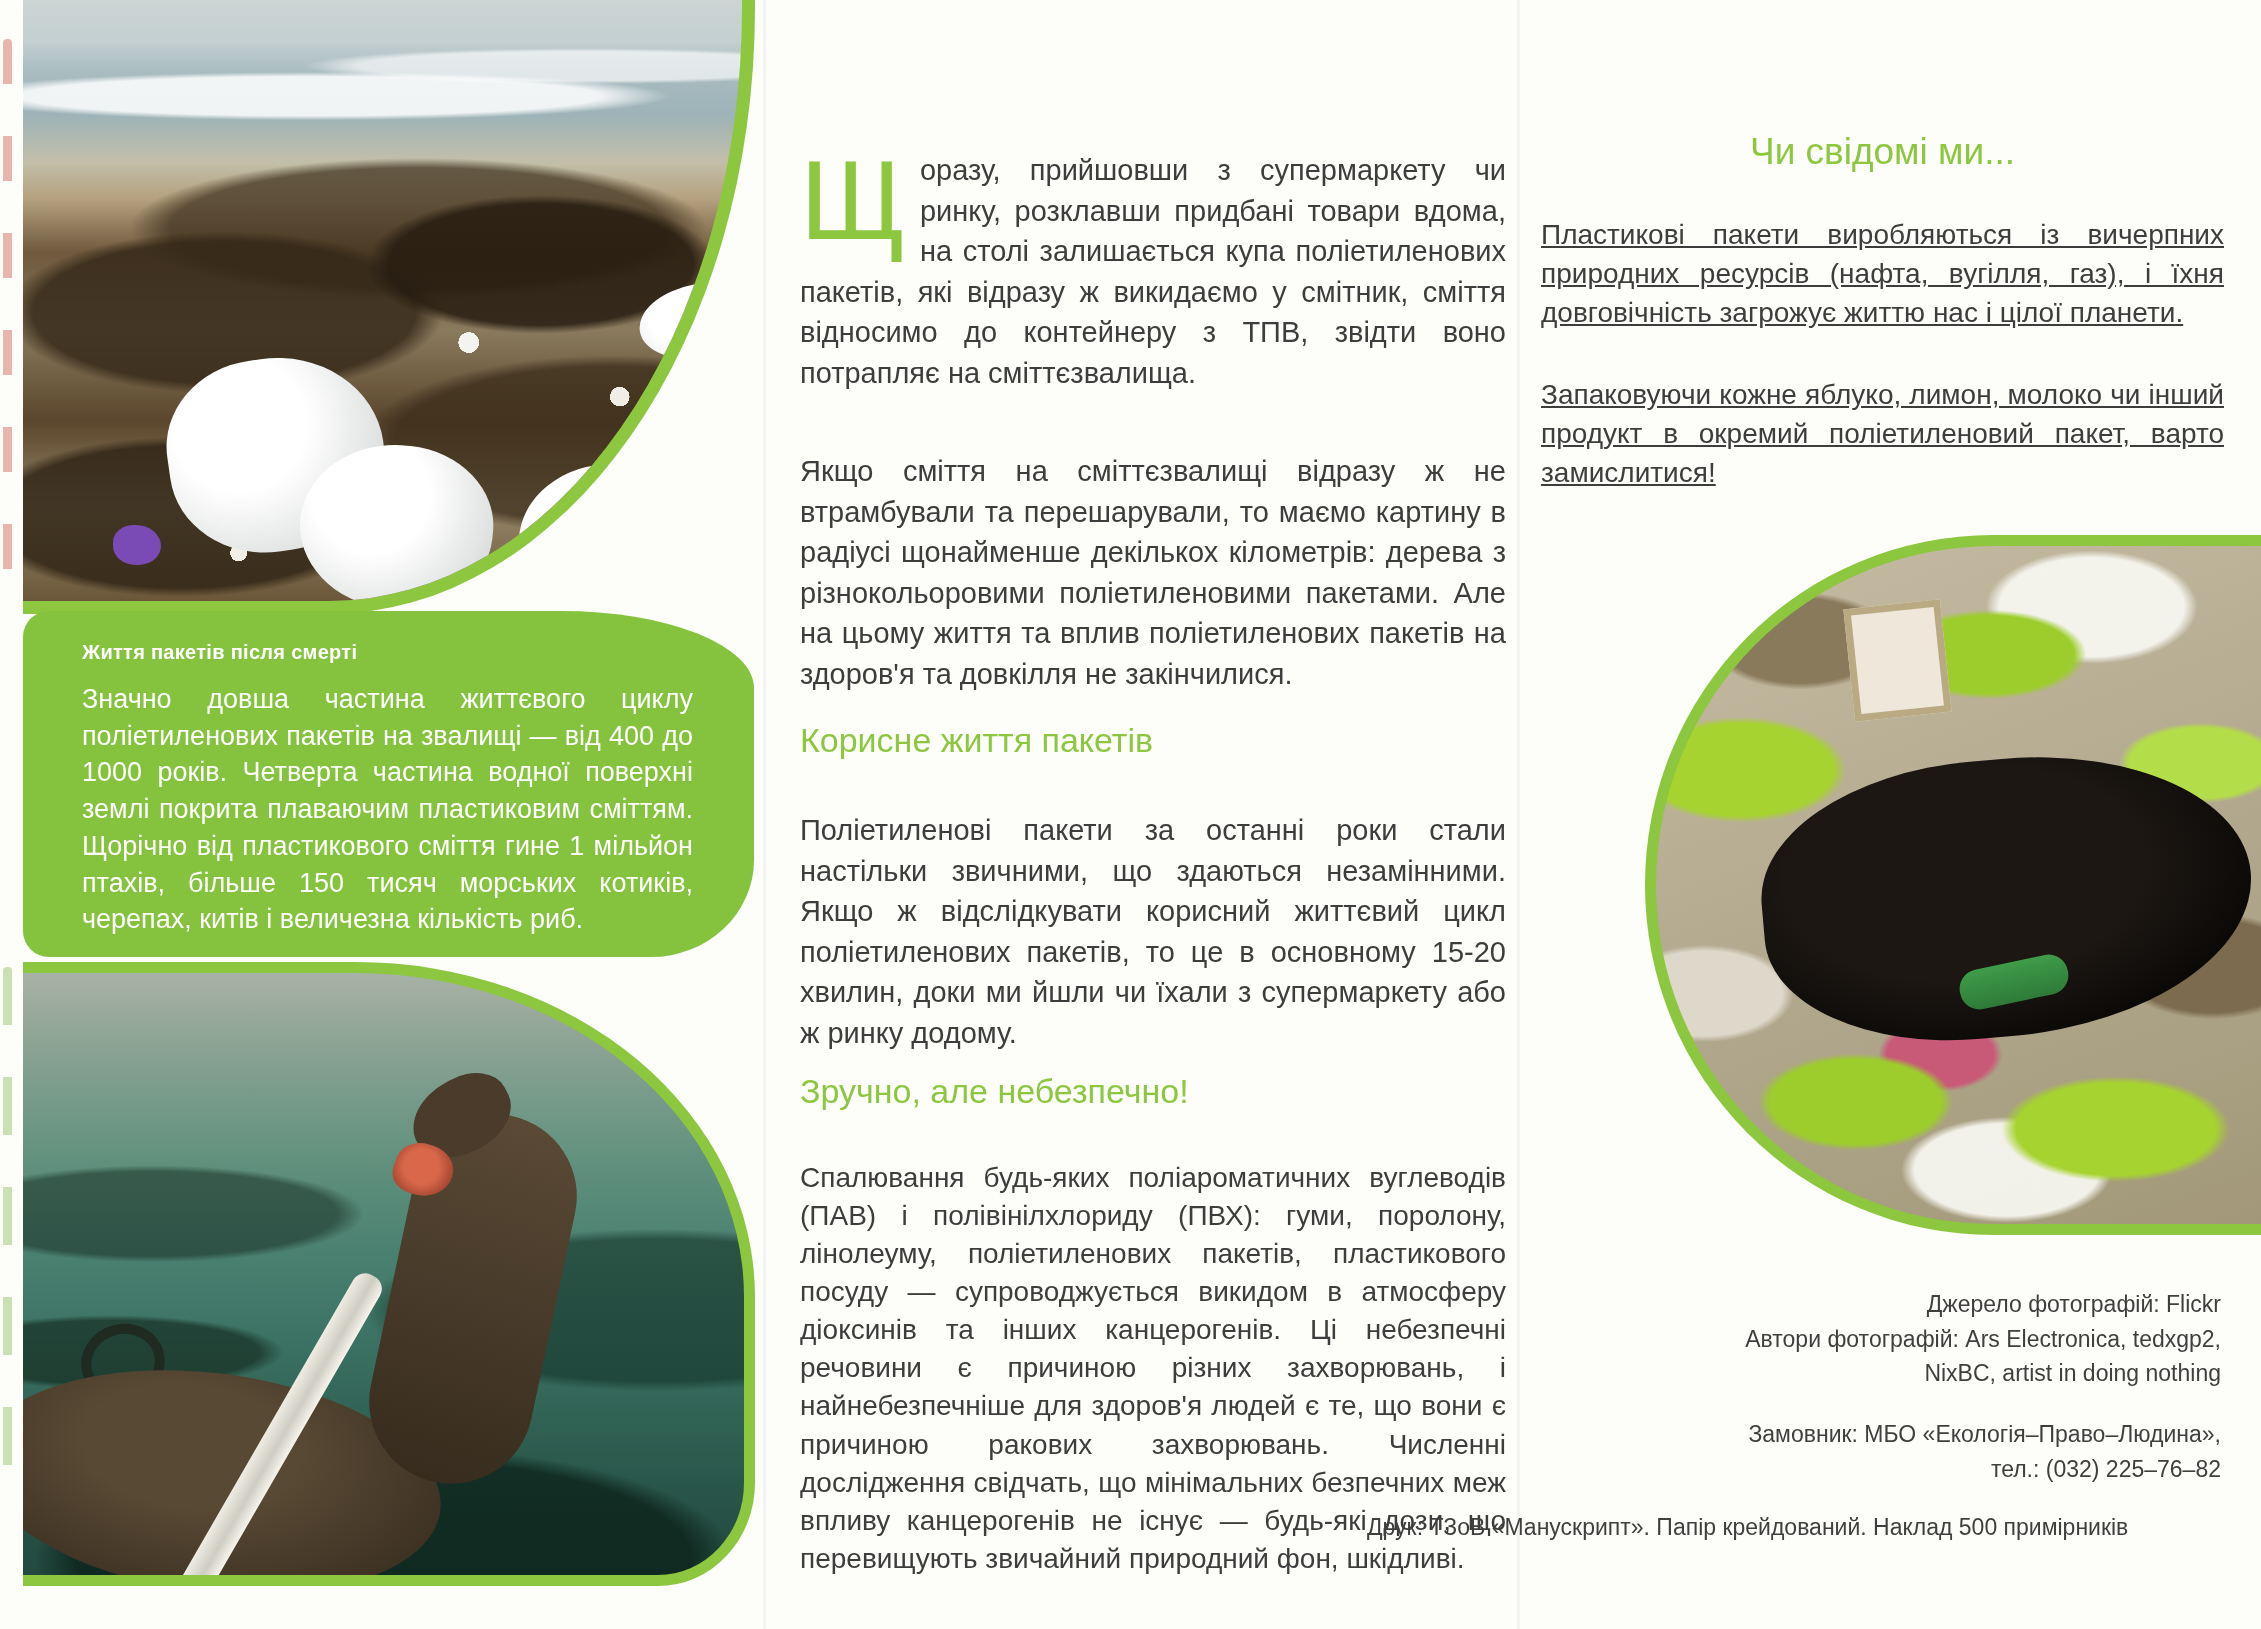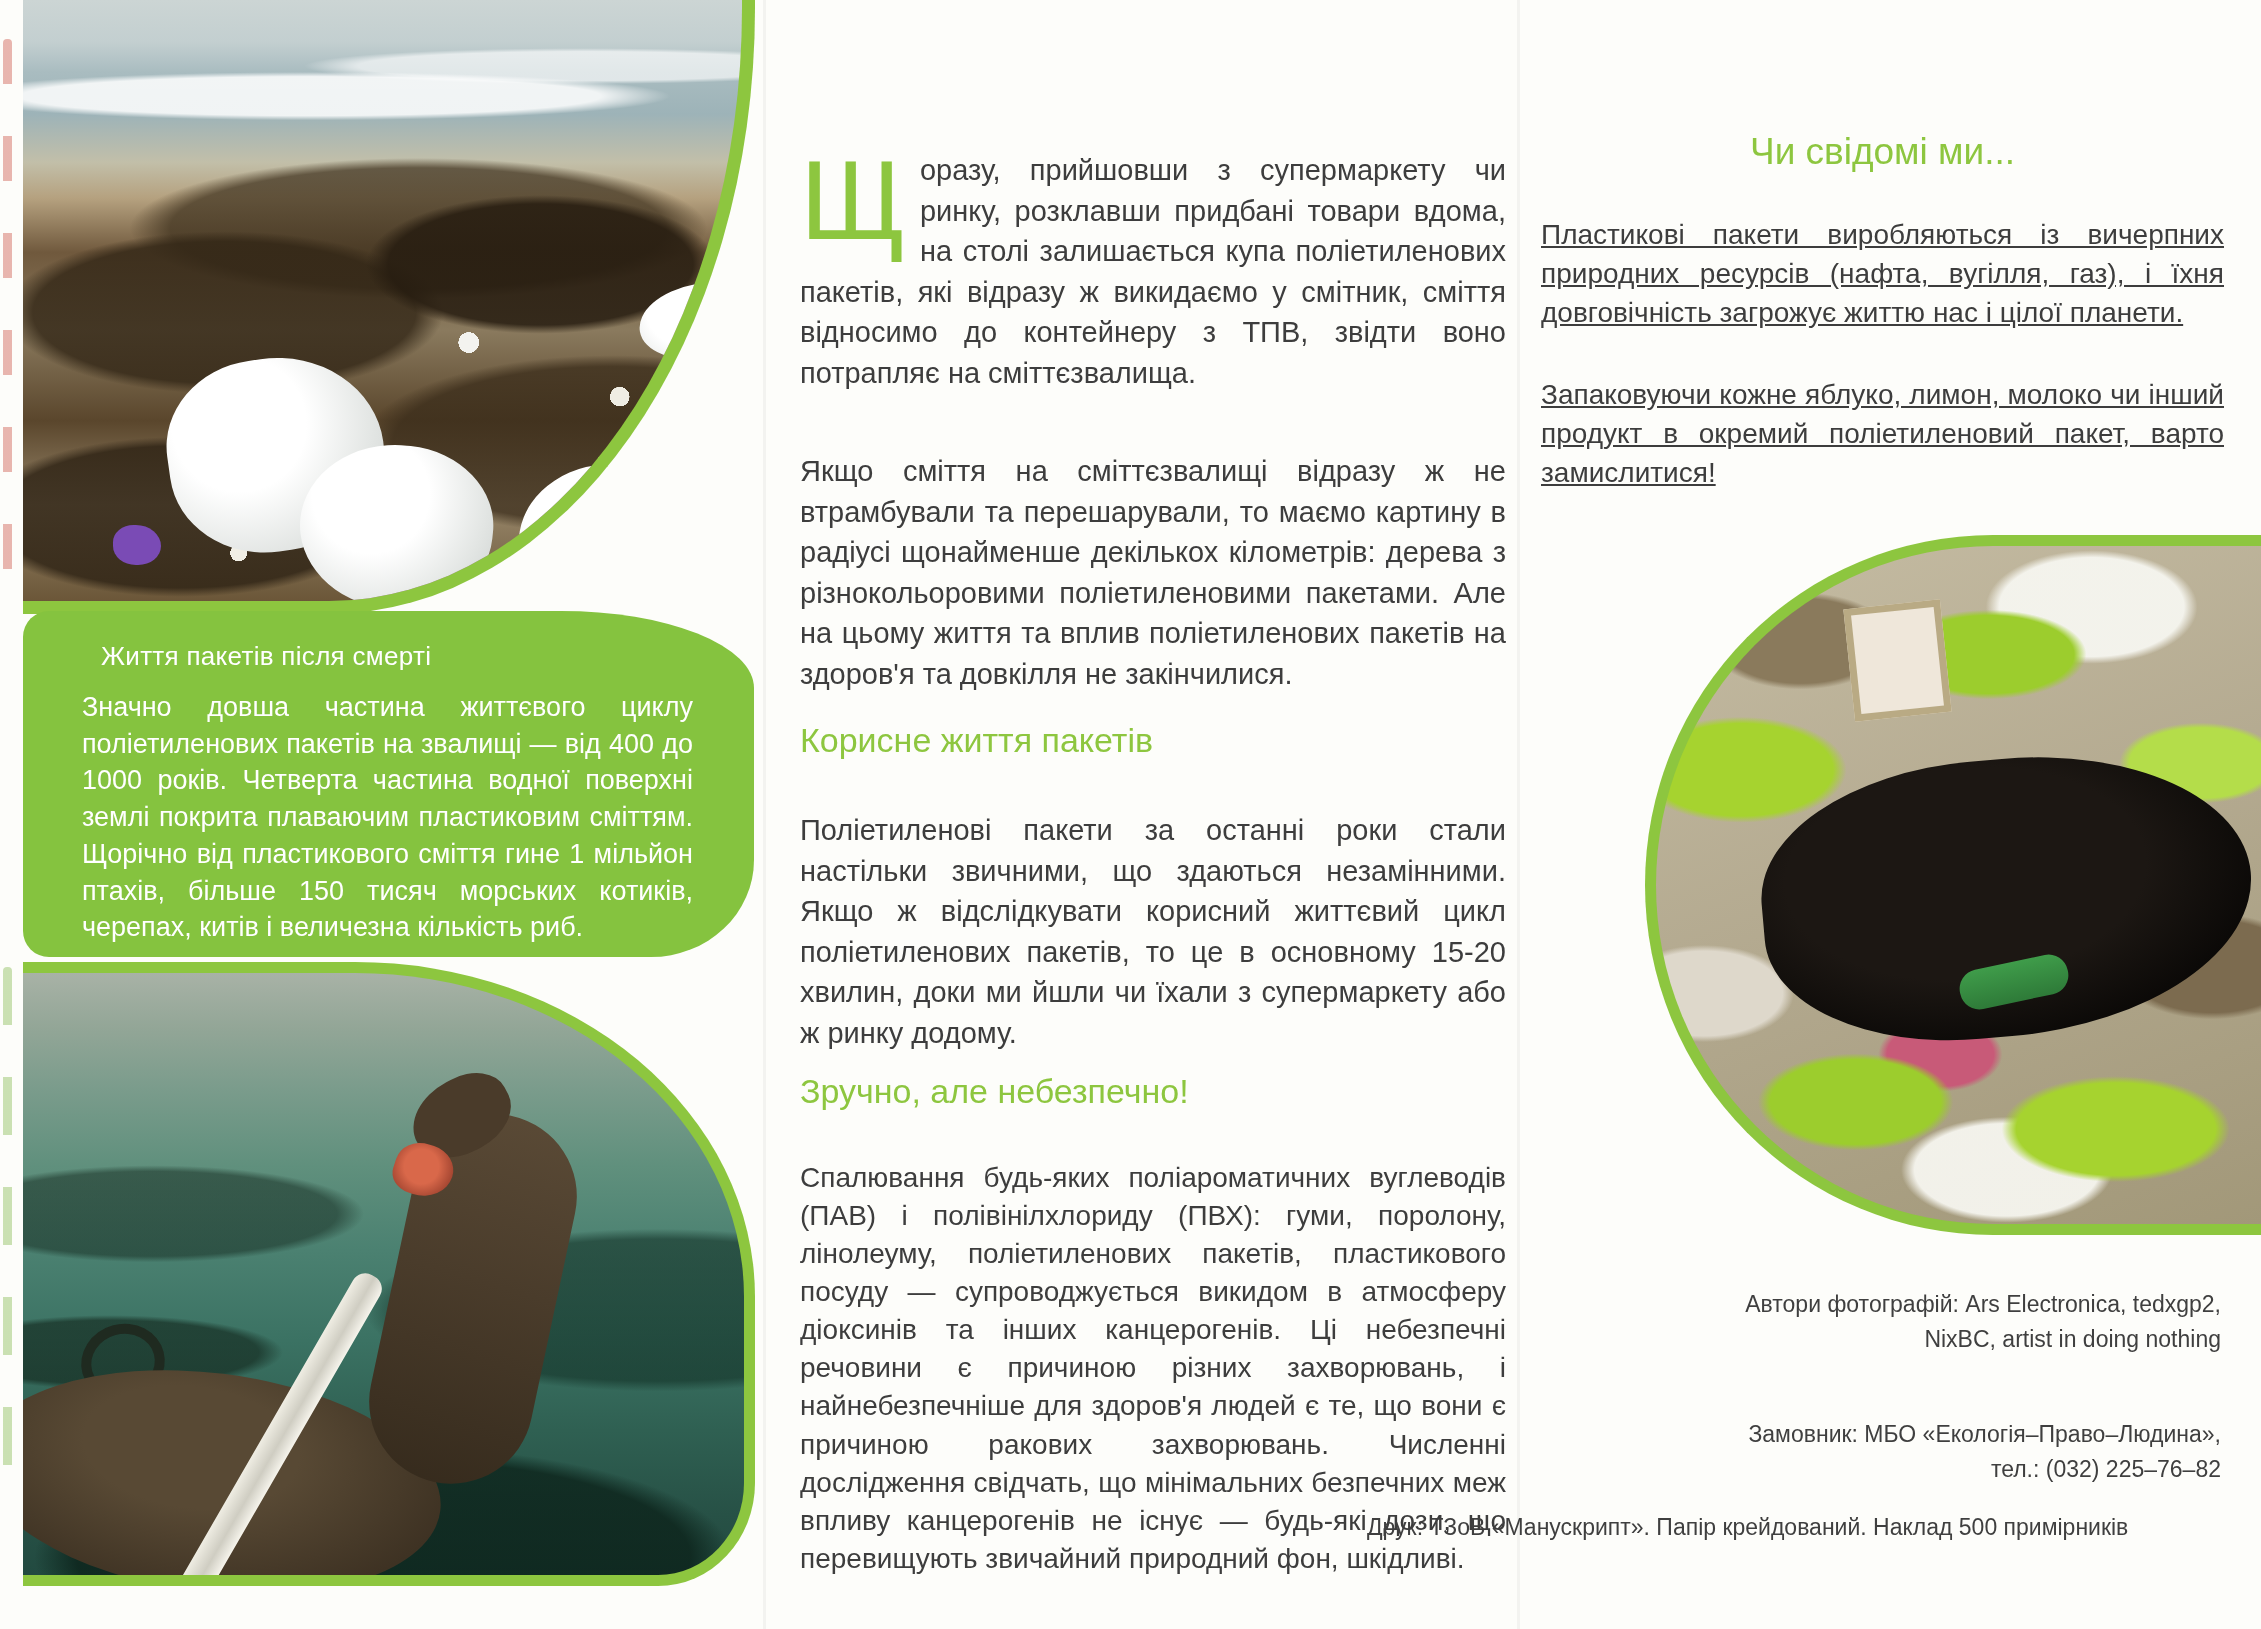--- a/index.html
+++ b/index.html
@@ -114,21 +114,21 @@
     background:linear-gradient(135deg,#6cb2dd,#4a8fc0);transform:rotate(14deg);}
 
   
   #afterlife-block{
     position:absolute;left:23px;top:611px;width:731px;height:346px;
     background:var(--block-green);
     border-radius:26px 193px 103px 26px / 26px 77px 97px 26px;
     padding:30px 61px 19.3px 59px;
     color:#fff;
   }
-  #afterlife-block h2{font-size:26px;font-weight:normal;margin-bottom:17px;letter-spacing:0.3px;margin-left:19px;}
+  #afterlife-block h2{font-size:20px;font-weight:bold;margin-bottom:17px;letter-spacing:0.3px;}
   #afterlife-block p{font-size:27px;line-height:1.36;text-align:justify;}
 
   
   .m-text{position:absolute;left:800px;width:706px;font-size:29px;line-height:1.4;
     text-align:justify;overflow-wrap:break-word;}
   .m-h{position:absolute;left:800px;width:706px;color:var(--green);font-size:34px;font-weight:normal;}
   .dropcap{float:left;color:var(--green);font-size:113px;line-height:.72;padding:10.3px 14px 0 0;}
 
   .r-h{position:absolute;left:1541px;top:131px;width:683px;text-align:center;
     color:var(--green);font-size:37px;font-weight:normal;}
@@ -193,20 +193,21 @@
   <p class="r-text" style="top:375px;">Запаковуючи кожне яблуко, лимон, молоко чи інший продукт в окремий поліетиленовий пакет, варто замислитися!</p>
 
   <div id="dump-photo" class="photo">
     <div class="frame-pic"></div>
     <div class="blue-paper"></div>
     <div class="dead-animal"></div>
     <div class="bottle"></div>
   </div>
 
   <div class="credits" style="top:1287px;">
+    <div>Джерело фотографій: Flickr</div>
     <div>Автори фотографій: Ars Electronica, tedxgp2,</div>
     <div>NixBC, artist in doing nothing</div>
   </div>
 
   <div class="credits" style="top:1417px;">
     <div>Замовник: МБО «Екологія–Право–Людина»,</div>
     <div>тел.: (032) 225–76–82</div>
   </div>
 
   <p class="printline" style="top:1514px;">Друк: ТЗоВ «Манускрипт». Папір крейдований. Наклад 500 примірників</p>

